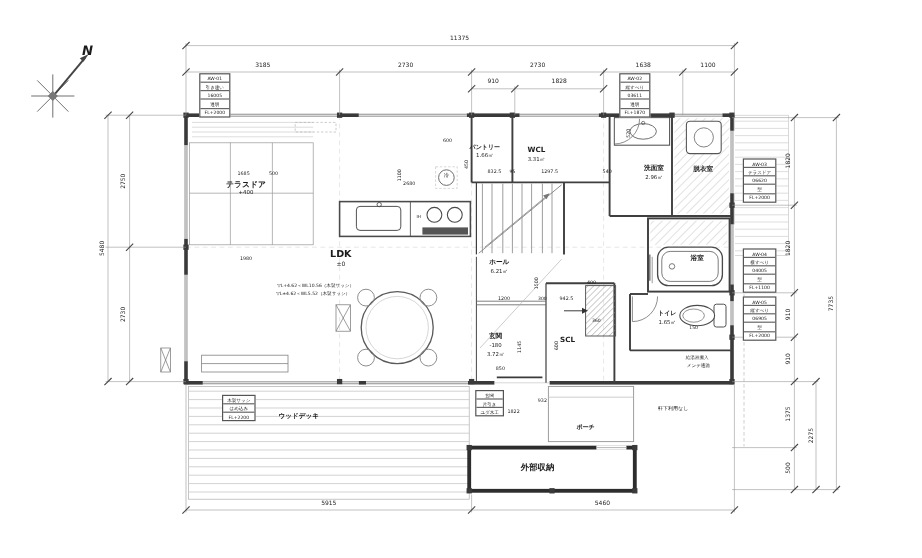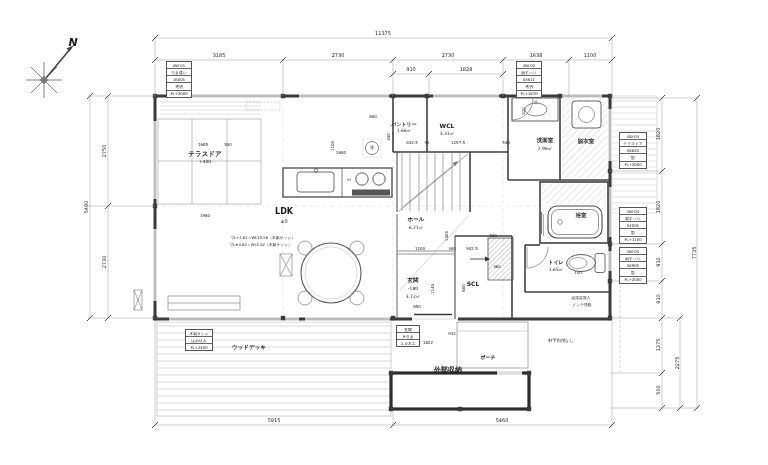--- a/index.html
+++ b/index.html
@@ -395,21 +395,21 @@
       <span class="ann b" style="left: 586px; top: 142px; font-size: 5.5px; transform: translate(-50%, -50%);">脱衣室</span>
       <span class="ann b" style="left: 581px; top: 216px; font-size: 5.5px; transform: translate(-50%, -50%);">浴室</span>
       <span class="ann b" style="left: 556px; top: 262px; font-size: 5px; transform: translate(-50%, -50%);">トイレ</span>
       <span class="ann" style="left: 556px; top: 270px; font-size: 4.5px; transform: translate(-50%, -50%);">1.65㎡</span>
       <span class="ann b" style="left: 416px; top: 220px; font-size: 5.5px; transform: translate(-50%, -50%);">ホール</span>
       <span class="ann" style="left: 416px; top: 228px; font-size: 4.5px; transform: translate(-50%, -50%);">6.21㎡</span>
       <span class="ann b" style="left: 413px; top: 281px; font-size: 5.5px; transform: translate(-50%, -50%);">玄関</span>
       <span class="ann" style="left: 413px; top: 289px; font-size: 4.5px; transform: translate(-50%, -50%);">-180</span>
       <span class="ann" style="left: 413px; top: 297px; font-size: 4.5px; transform: translate(-50%, -50%);">3.72㎡</span>
       <span class="ann b" style="left: 473px; top: 284px; font-size: 6px; transform: translate(-50%, -50%);">SCL</span>
-      <span class="ann b" style="left: 448px; top: 370px; font-size: 7px; transform: translate(-50%, -50%);">外部収納</span>
+      <span class="ann b" style="left: 448px; top: 390px; font-size: 7px; transform: translate(-50%, -50%);">外部収納</span>
       <span class="ann b" style="left: 488px; top: 357px; font-size: 5px; transform: translate(-50%, -50%);">ポーチ</span>
       <span class="ann b" style="left: 249px; top: 348px; font-size: 5.5px; transform: translate(-50%, -50%);">ウッドデッキ</span>
       <span class="ann" style="left: 372px; top: 148px; font-size: 4.5px; transform: translate(-50%, -50%);">冷</span>
       <span class="ann" style="left: 349px; top: 181px; font-size: 3.5px; transform: translate(-50%, -50%);">IH</span>
       <span class="ann" style="left: 263px; top: 238px; font-size: 3.8px; transform: translate(-50%, -50%);">▽L+4.62＜WL10.56（木製サッシ）</span>
       <span class="ann" style="left: 261px; top: 245px; font-size: 3.8px; transform: translate(-50%, -50%);">▽L±4.62＜WL5.52（木製サッシ）</span>
       <span class="ann" style="left: 581px; top: 298px; font-size: 3.8px; transform: translate(-50%, -50%);">給湯器搬入</span>
       <span class="ann" style="left: 582px; top: 305px; font-size: 3.8px; transform: translate(-50%, -50%);">メンテ通路</span>
       <span class="ann" style="left: 561px; top: 341px; font-size: 4.2px; transform: translate(-50%, -50%);">軒下利用なし</span>
       <span class="ann" style="left: 203px; top: 145px; font-size: 4px; transform: translate(-50%, -50%);">1685</span>

